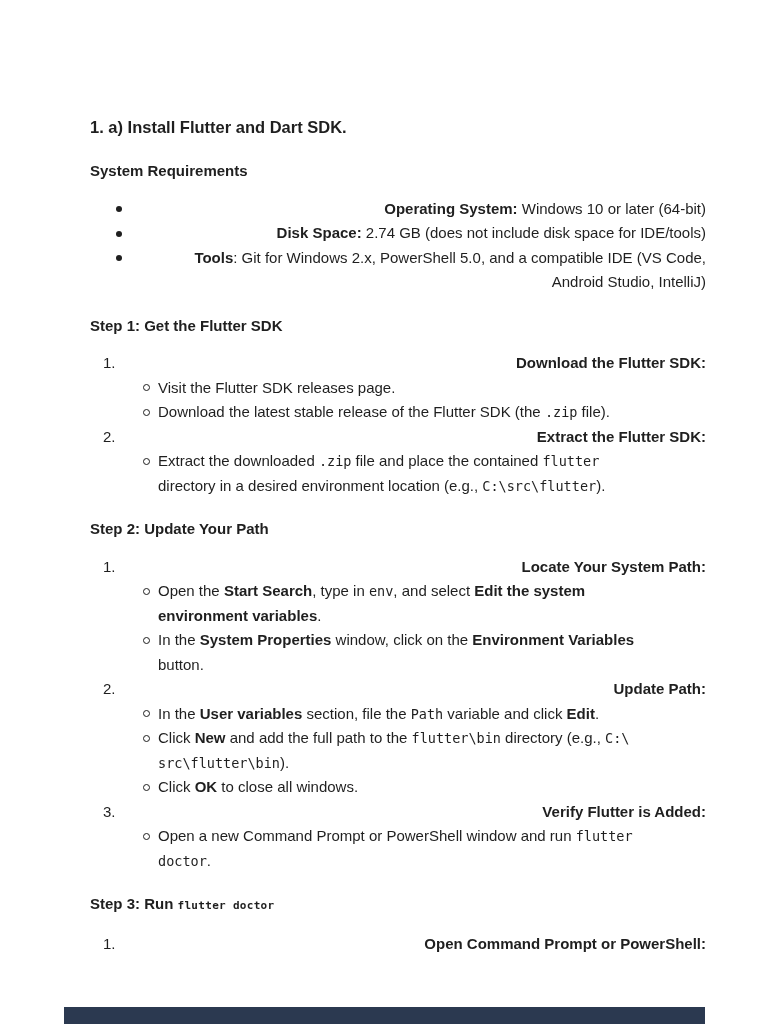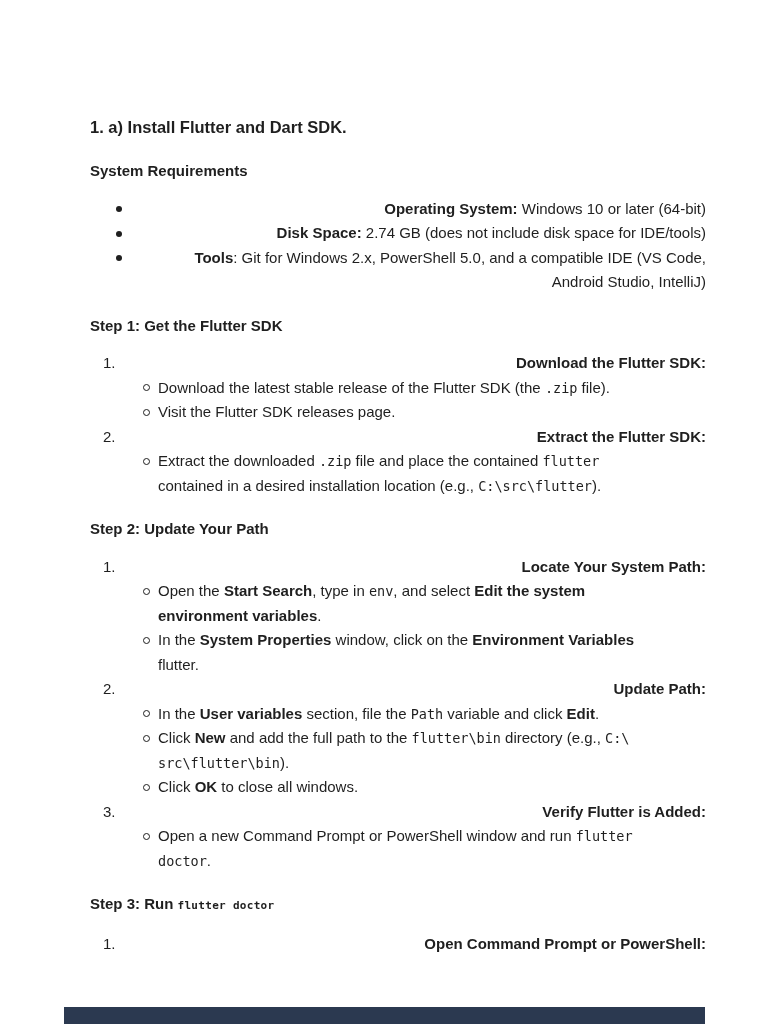--- a/index.html
+++ b/index.html
@@ -57,30 +57,30 @@
     <div class="h1"><span class="b ">1. a) Install Flutter and Dart SDK.</span></div>
     <div class="h2"><span class="b ">System Requirements</span></div>
     <div class="list">
       <div class="li l1 bul"><span class="marker dot"></span><span><span class="b ">Operating System:</span><span class=""> Windows 10 or later (64-bit)</span></span></div>
       <div class="li l1 bul"><span class="marker dot"></span><span><span class="b ">Disk Space:</span><span class=""> 2.74 GB (does not include disk space for IDE/tools)</span></span></div>
       <div class="li l1 bul"><span class="marker dot"></span><span><span class="b ">Tools</span><span class="">: Git for Windows 2.x, PowerShell 5.0, and a compatible IDE (VS Code,</span><br><span class="">Android Studio, IntelliJ)</span></span></div>
     </div>
     <div class="h2"><span class="b ">Step 1: Get the Flutter SDK</span></div>
     <div class="list">
       <div class="li l1"><span class="marker num">1.</span><span><span class="b ">Download the Flutter SDK:</span></span></div>
+      <div class="li l2"><span class="marker circ"></span><span><span class="">Visit the Flutter SDK releases page.</span></span></div>
       <div class="li l2"><span class="marker circ"></span><span><span class="">Download the latest stable release of the Flutter SDK (the </span><span class="m">.zip</span><span class=""> file).</span></span></div>
-      <div class="li l2"><span class="marker circ"></span><span><span class="">Visit the Flutter SDK releases page.</span></span></div>
       <div class="li l1"><span class="marker num">2.</span><span><span class="b ">Extract the Flutter SDK:</span></span></div>
-      <div class="li l2"><span class="marker circ"></span><span><span class="">Extract the downloaded </span><span class="m">.zip</span><span class=""> file and place the contained </span><span class="m">flutter</span><br><span class="">contained in a desired installation location (e.g., </span><span class="m">C:\src\flutter</span><span class="">).</span></span></div>
+      <div class="li l2"><span class="marker circ"></span><span><span class="">Extract the downloaded </span><span class="m">.zip</span><span class=""> file and place the contained </span><span class="m">flutter</span><br><span class="">directory in a desired environment location (e.g., </span><span class="m">C:\src\flutter</span><span class="">).</span></span></div>
     </div>
     <div class="h2"><span class="b ">Step 2: Update Your Path</span></div>
     <div class="list">
       <div class="li l1"><span class="marker num">1.</span><span><span class="b ">Locate Your System Path:</span></span></div>
       <div class="li l2"><span class="marker circ"></span><span><span class="">Open the </span><span class="b ">Start Search</span><span class="">, type in </span><span class="m">env</span><span class="">, and select </span><span class="b ">Edit the system</span><br><span class="b ">environment variables</span><span class="">.</span></span></div>
-      <div class="li l2"><span class="marker circ"></span><span><span class="">In the </span><span class="b ">System Properties</span><span class=""> window, click on the </span><span class="b ">Environment Variables</span><br><span class="">flutter.</span></span></div>
+      <div class="li l2"><span class="marker circ"></span><span><span class="">In the </span><span class="b ">System Properties</span><span class=""> window, click on the </span><span class="b ">Environment Variables</span><br><span class="">button.</span></span></div>
       <div class="li l1"><span class="marker num">2.</span><span><span class="b ">Update Path:</span></span></div>
       <div class="li l2"><span class="marker circ"></span><span><span class="">In the </span><span class="b ">User variables</span><span class=""> section, file the </span><span class="m">Path</span><span class=""> variable and click </span><span class="b ">Edit</span><span class="">.</span></span></div>
       <div class="li l2"><span class="marker circ"></span><span><span class="">Click </span><span class="b ">New</span><span class=""> and add the full path to the </span><span class="m">flutter\bin</span><span class=""> directory (e.g., </span><span class="m">C:\</span><br><span class="m">src\flutter\bin</span><span class="">).</span></span></div>
       <div class="li l2"><span class="marker circ"></span><span><span class="">Click </span><span class="b ">OK</span><span class=""> to close all windows.</span></span></div>
       <div class="li l1"><span class="marker num">3.</span><span><span class="b ">Verify Flutter is Added:</span></span></div>
       <div class="li l2"><span class="marker circ"></span><span><span class="">Open a new Command Prompt or PowerShell window and run </span><span class="m">flutter</span><br><span class="m">doctor</span><span class="">.</span></span></div>
     </div>
     <div class="h2"><span class="b ">Step 3: Run </span><span class="b m">flutter doctor</span></div>
     <div class="list">
       <div class="li l1"><span class="marker num">1.</span><span><span class="b ">Open Command Prompt or PowerShell:</span></span></div>

